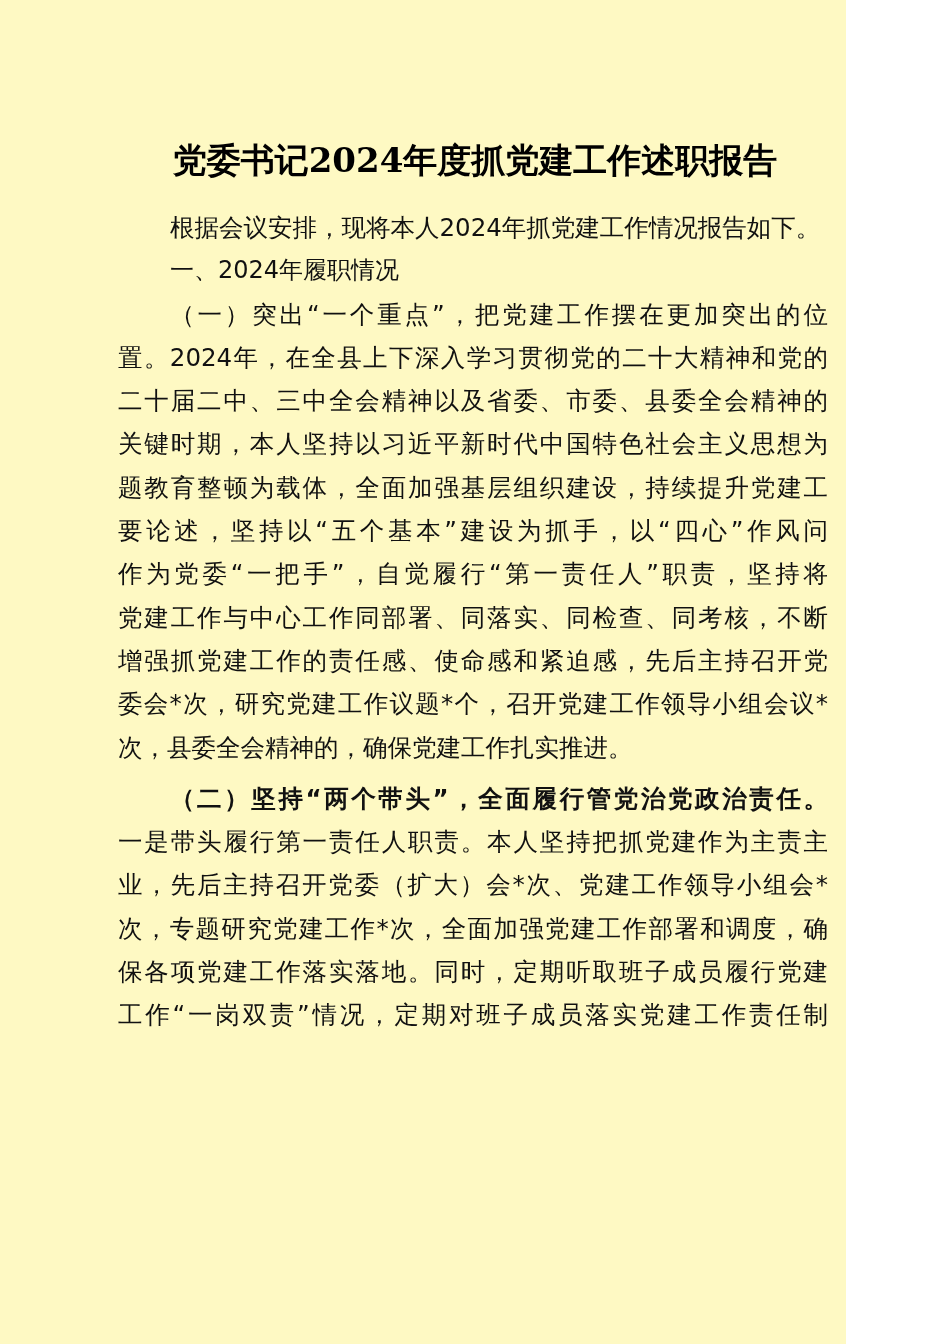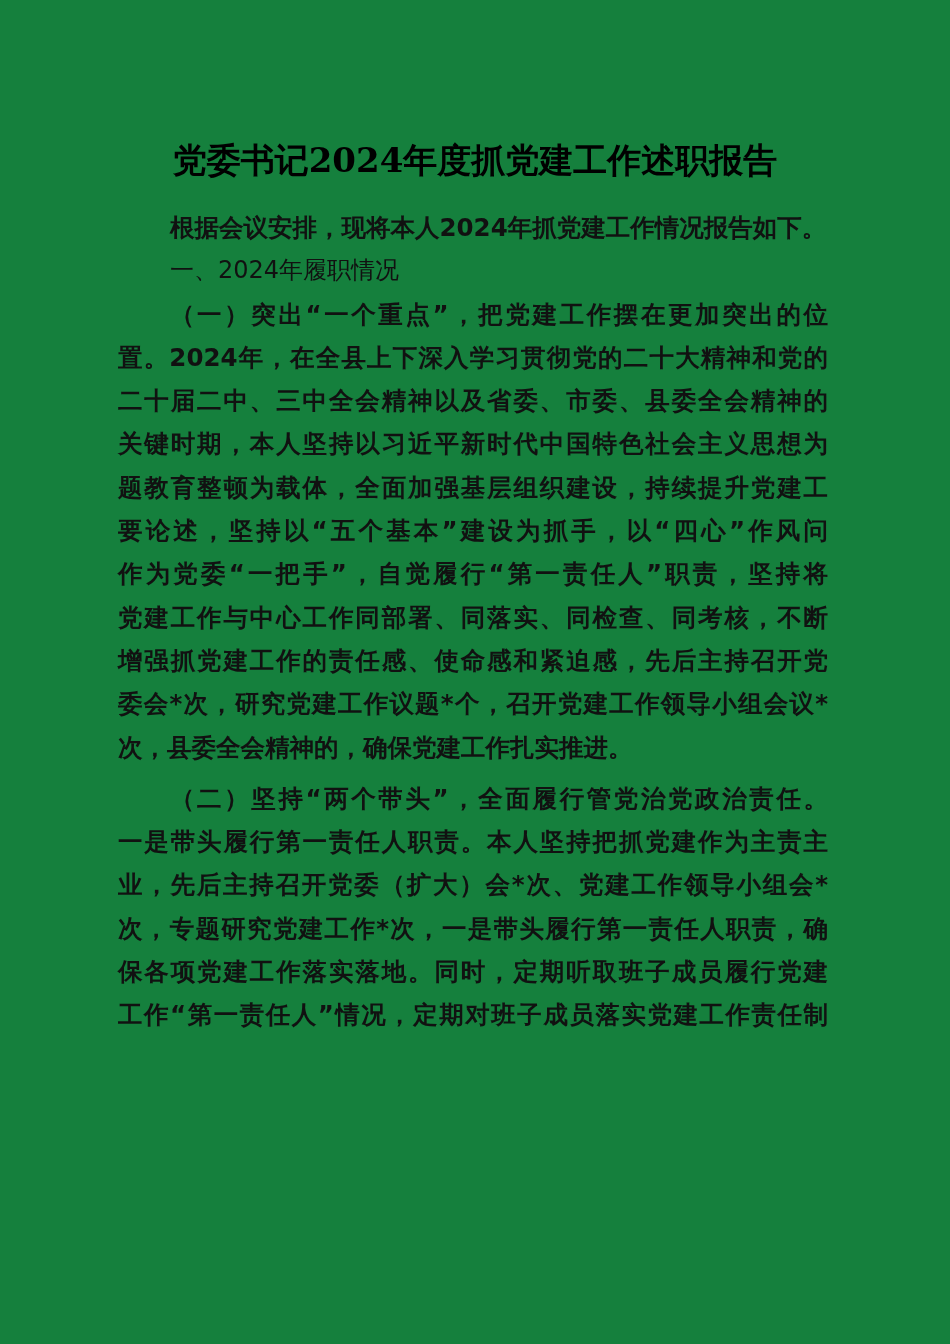--- a/index.html
+++ b/index.html
@@ -12,23 +12,23 @@
       height: 1344px;
       position: relative;
       overflow: hidden;
       font-family: "DejaVu Serif", "Liberation Serif", serif;
       color: #000000;
     }
     .page {
       position: absolute;
       left: 0;
       top: 0;
-      width: 950px;
+      width: 846px;
       height: 1344px;
-      background: #15803d;
+      background: #fef9c3;
     }
     .title {
       position: absolute;
       left: 0;
       width: 950px;
       top: 136px;
       text-align: center;
       font-family: "DejaVu Serif", "Liberation Serif", serif;
       font-weight: bold;
       font-size: 34px;
@@ -41,21 +41,21 @@
       left: 118px;
       top: 206px;
       width: 710px;
     }
     .line {
       display: block;
       height: 43.3px;
       line-height: 43.3px;
       font-size: 24.5px;
       font-family: "DejaVu Sans", "Liberation Sans", sans-serif;
-      font-weight: bold;
+      font-weight: normal;
       text-align: justify;
       text-align-last: justify;
       white-space: nowrap;
       overflow: visible;
       color: #111;
     }
     .line.last {
       text-align-last: left;
     }
     .line.indent {
@@ -94,18 +94,18 @@
     <span class="line">要论述，坚持以“五个基本”建设为抓手，以“四心”作风问</span>
     <span class="line">作为党委“一把手”，自觉履行“第一责任人”职责，坚持将</span>
     <span class="line">党建工作与中心工作同部署、同落实、同检查、同考核，不断</span>
     <span class="line">增强抓党建工作的责任感、使命感和紧迫感，先后主持召开党</span>
     <span class="line">委会*次，研究党建工作议题*个，召开党建工作领导小组会议*</span>
     <span class="line last">次，县委全会精神的，确保党建工作扎实推进。</span>
 
     <span class="line indent subheading">（二）坚持“两个带头”，全面履行管党治党政治责任。</span>
     <span class="line">一是带头履行第一责任人职责。本人坚持把抓党建作为主责主</span>
     <span class="line">业，先后主持召开党委（扩大）会*次、党建工作领导小组会*</span>
-    <span class="line">次，专题研究党建工作*次，一是带头履行第一责任人职责，确</span>
+    <span class="line">次，专题研究党建工作*次，全面加强党建工作部署和调度，确</span>
     <span class="line">保各项党建工作落实落地。同时，定期听取班子成员履行党建</span>
-    <span class="line">工作“第一责任人”情况，定期对班子成员落实党建工作责任制</span>
+    <span class="line">工作“一岗双责”情况，定期对班子成员落实党建工作责任制</span>
 
   </div>
 </div>
 
 </body></html>

